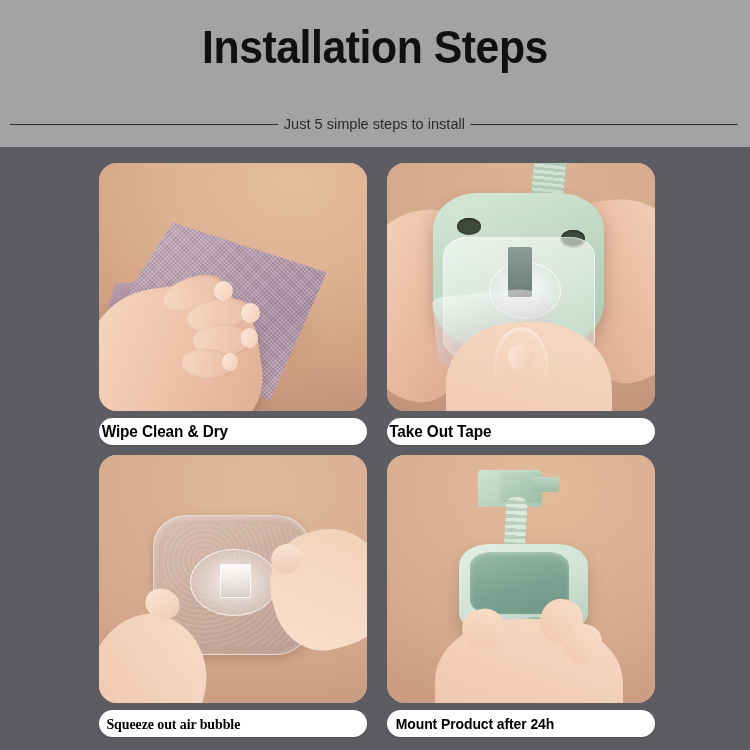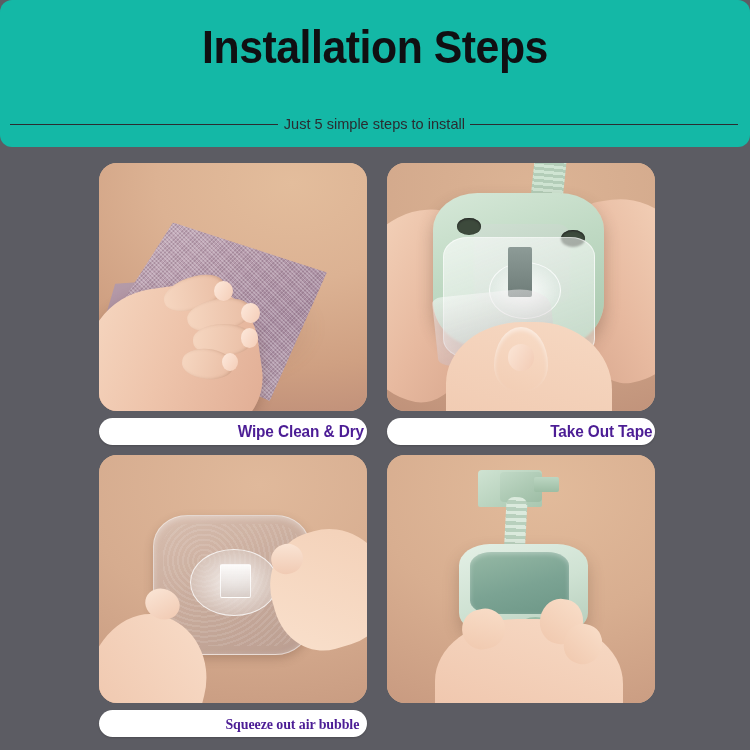--- a/index.html
+++ b/index.html
@@ -7,22 +7,21 @@
     width:750px;height:750px;overflow:hidden;
     background:#5c5c63;
     font-family:"Liberation Sans","DejaVu Sans",sans-serif;
     -webkit-font-smoothing:antialiased;
   }
   .page{position:relative;width:750px;height:750px;}
 
   
   .header{
     position:absolute;left:0;top:0;width:750px;height:147px;
-    background:#14b8a6;
-    border-radius:12px;
+    background:#a3a3a3;
   }
   .title{
     position:absolute;left:0;top:18px;width:750px;
     text-align:center;
     font-size:46px;line-height:58px;
     font-weight:800;
     letter-spacing:-0.5px;
     color:#100f12;
     font-family:"Liberation Sans","DejaVu Sans",sans-serif;
     transform:scaleX(0.93);
@@ -63,22 +62,22 @@
 
   
   .cap{
     position:absolute;left:0;
     width:268px;
     box-sizing:border-box;
     height:27px;
     margin-top:7px;
     background:#ffffff;
     border-radius:14px;
-    display:flex;align-items:center;justify-content:flex-end;
-    color:#4c1d95;
+    display:flex;align-items:center;justify-content:flex-start;
+    color:#000000;
     font-size:16px;font-weight:700;
     letter-spacing:-0.1px;
     white-space:nowrap;
     box-shadow:0 1px 2px rgba(0,0,0,.18);
   }
   .cap span{transform:scaleX(0.96);display:block;}
   .cap.tight span{transform:scaleX(0.90);font-size:15.5px;}
 
   
   .bg{position:absolute;inset:0;}
@@ -392,16 +391,19 @@
         <div class="neck"></div>
         <div class="head-body"></div>
         <div class="head-face"></div>
         <div class="btn b1"></div>
         <div class="btn b2"></div>
         <div class="p4hand"></div>
         <div class="p4f p4f1"></div>
         <div class="p4f p4f2"></div>
         <div class="p4f p4f3"></div>
       </div>
+      <div class="cap tight">
+        <span>Mount Product after 24h</span>
+      </div>
     </div>
 
   </div>
 </div>
 
 </body></html>

